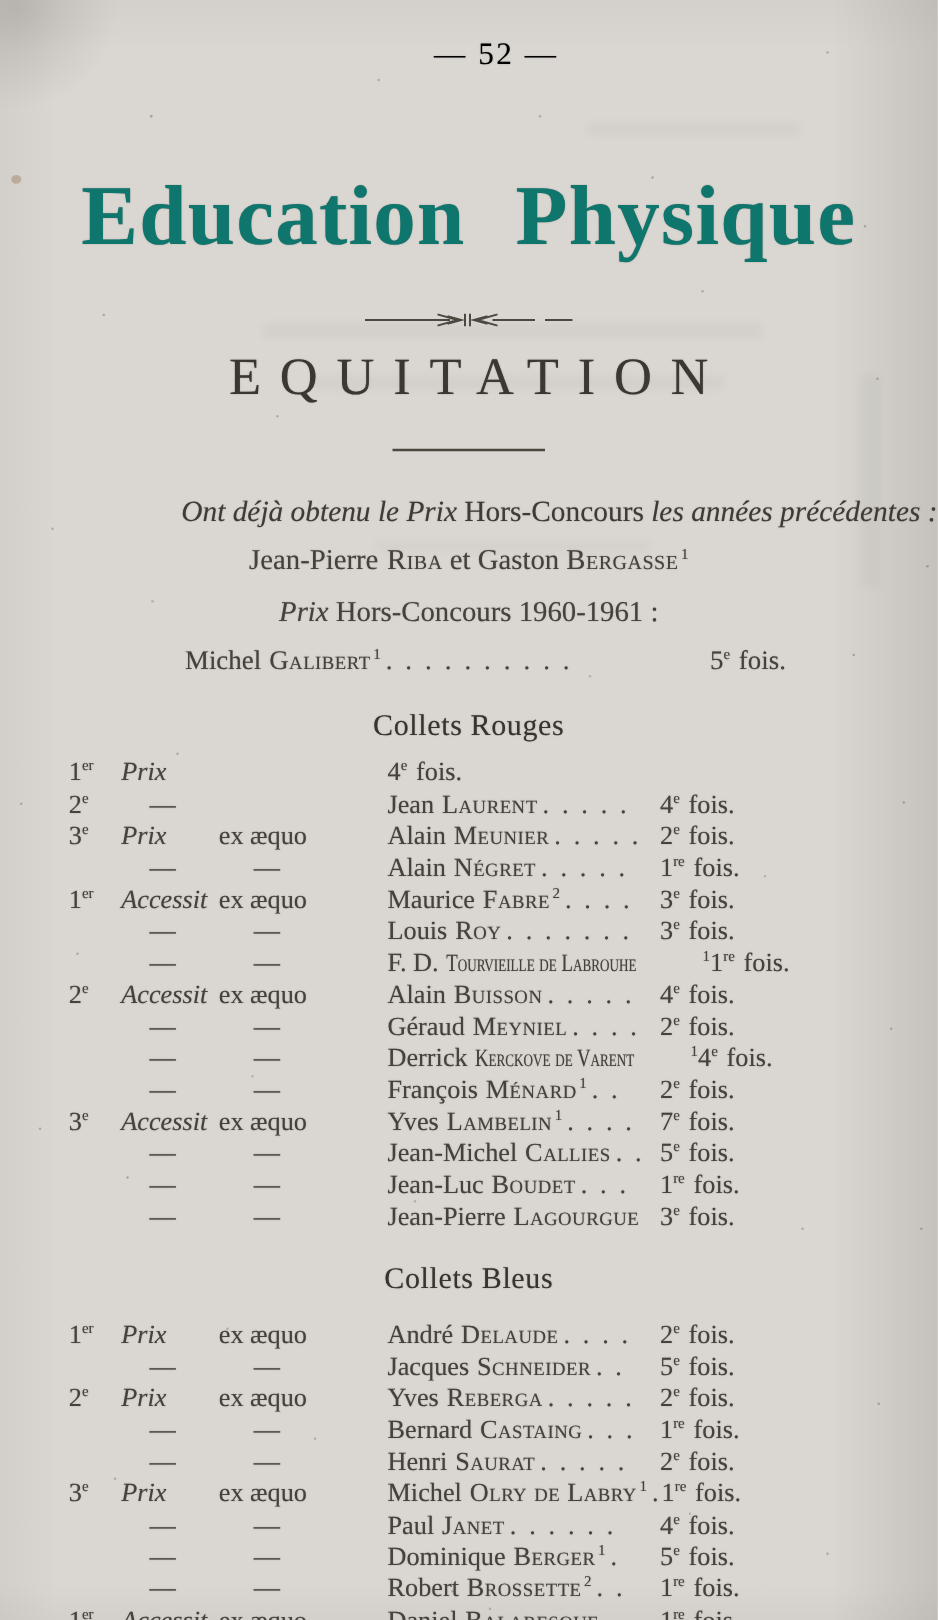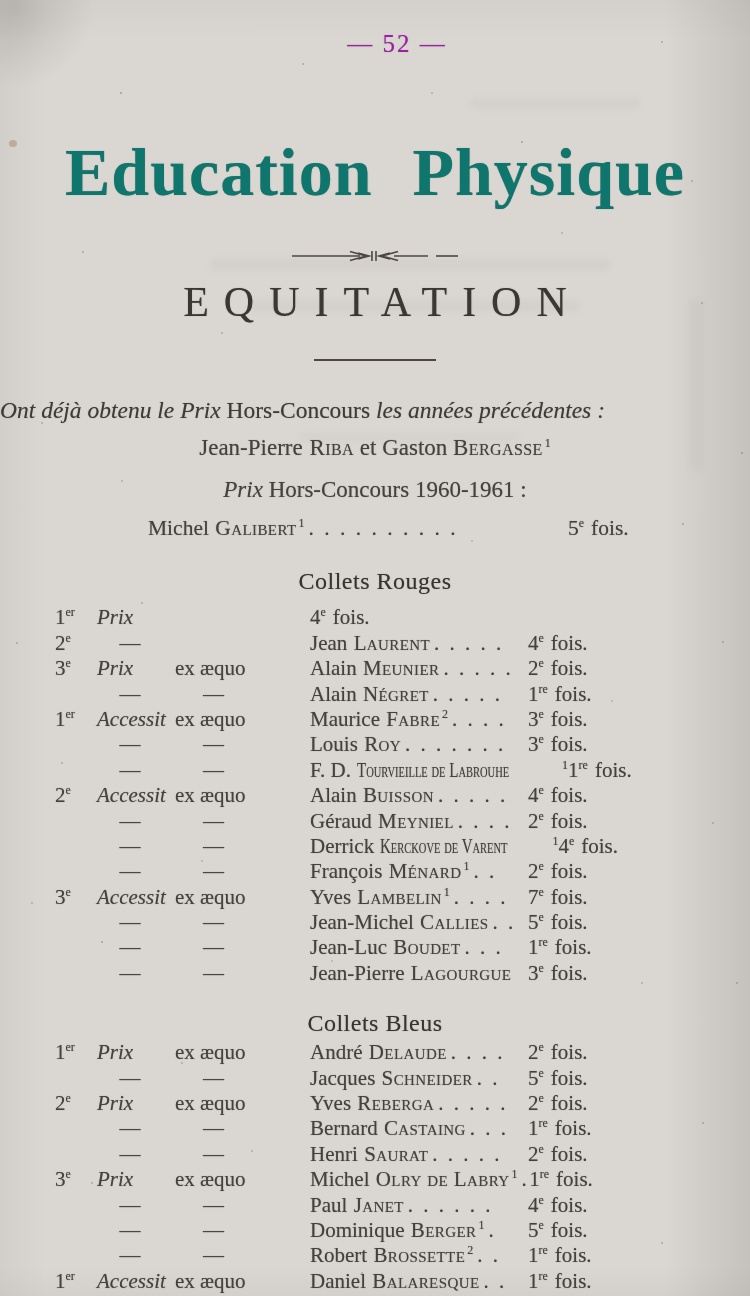--- a/index.html
+++ b/index.html
@@ -36,43 +36,43 @@
   .stain{position:absolute;left:9px;top:140px;width:8px;height:7px;border-radius:50%;
     background:rgba(150,118,78,.4);filter:blur(.5px);}
   .ghost{position:absolute;background:#6a645c;opacity:.05;filter:blur(3px);border-radius:4px;pointer-events:none;}
   .ghost.g1{left:210px;top:258px;width:400px;height:13px;}
   .ghost.g2{left:250px;top:300px;width:330px;height:12px;}
   .ghost.g3{left:470px;top:98px;width:170px;height:11px;}
   .ghost.g4{left:300px;top:432px;width:220px;height:10px;opacity:.04;}
   .ghost.g5{left:688px;top:300px;width:16px;height:170px;opacity:.045;}
 
   
-  .page-number{margin-top:30px;text-align:center;font-size:25px;letter-spacing:2px;color:#a21caf;padding-left:44px;}
+  .page-number{margin-top:30px;text-align:center;font-size:25px;letter-spacing:2px;color:#000000;padding-left:44px;}
   .page-title{margin-top:84px;text-align:center;font-size:68px;line-height:60px;font-weight:bold;
     letter-spacing:1px;word-spacing:22px;color:#0f766e;}
   .divider{display:block;margin:26px auto 0;}
   .divider line,.divider path{stroke:#4c473f;stroke-width:1.6;fill:none;}
   .subtitle{margin-top:15px;text-align:center;font-size:42px;line-height:46px;font-weight:normal;
     letter-spacing:15px;text-indent:15px;color:#3a3630;}
   .subtitle-rule{width:122px;border:none;border-top:2px solid #4c473f;margin:13px auto 0;}
 
   
-  .intro-line1{margin-top:34px;text-align:left;font-size:23.5px;line-height:30px;color:#3e3a34;}
+  .intro-line1{margin-top:34px;text-align:right;font-size:23.5px;line-height:30px;color:#3e3a34;}
   .intro-line2{margin-top:8px;text-align:center;font-size:23px;line-height:29px;}
   .intro-line3{margin-top:13px;text-align:center;font-size:23px;line-height:29px;}
   .it{font-style:italic;}
   .sc{font-variant:small-caps;letter-spacing:.4px;}
   .nsup{font-size:12px;vertical-align:super;margin-left:2px;line-height:0;}
   .galibert-row{margin-top:11px;display:grid;grid-template-columns:1fr 112px;
     padding:0 70px 0 148px;font-size:21.5px;line-height:27px;white-space:nowrap;}
 
   
   .section-heading{margin:26px 0 10px;text-align:center;font-size:24px;font-weight:normal;
     letter-spacing:.5px;color:#37332e;}
-  .prize-section.second .section-heading{margin-top:24px;margin-bottom:3px;}
+  .prize-section.second .section-heading{margin-top:24px;margin-bottom:18px;}
   .prize-row{display:grid;grid-template-columns:42px 78px 135px 1fr 112px;
     padding:0 110px 0 55px;font-size:21px;line-height:25.4px;height:25.4px;white-space:nowrap;}
   .cell{display:block;}
   .cell-label{font-style:italic;}
   .cell-label.dash,.cell-qual.dash{font-style:normal;}
   .cell-label.dash{text-align:center;padding-right:12px;}
   .cell-qual.dash{padding-left:28px;}
   .given{margin-right:.3em;}
   .surname.condensed{display:inline-block;transform:scaleX(.75);transform-origin:0 62%;
     font-size:20px;letter-spacing:0;}

